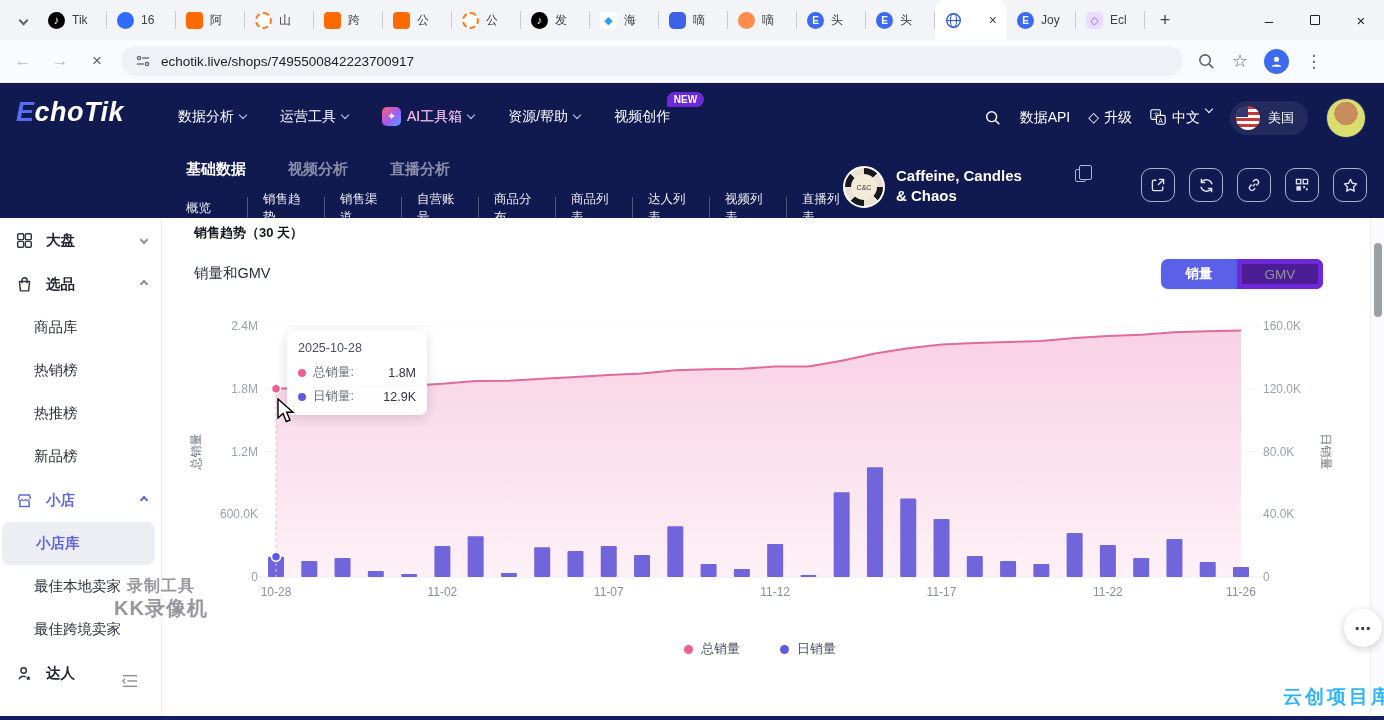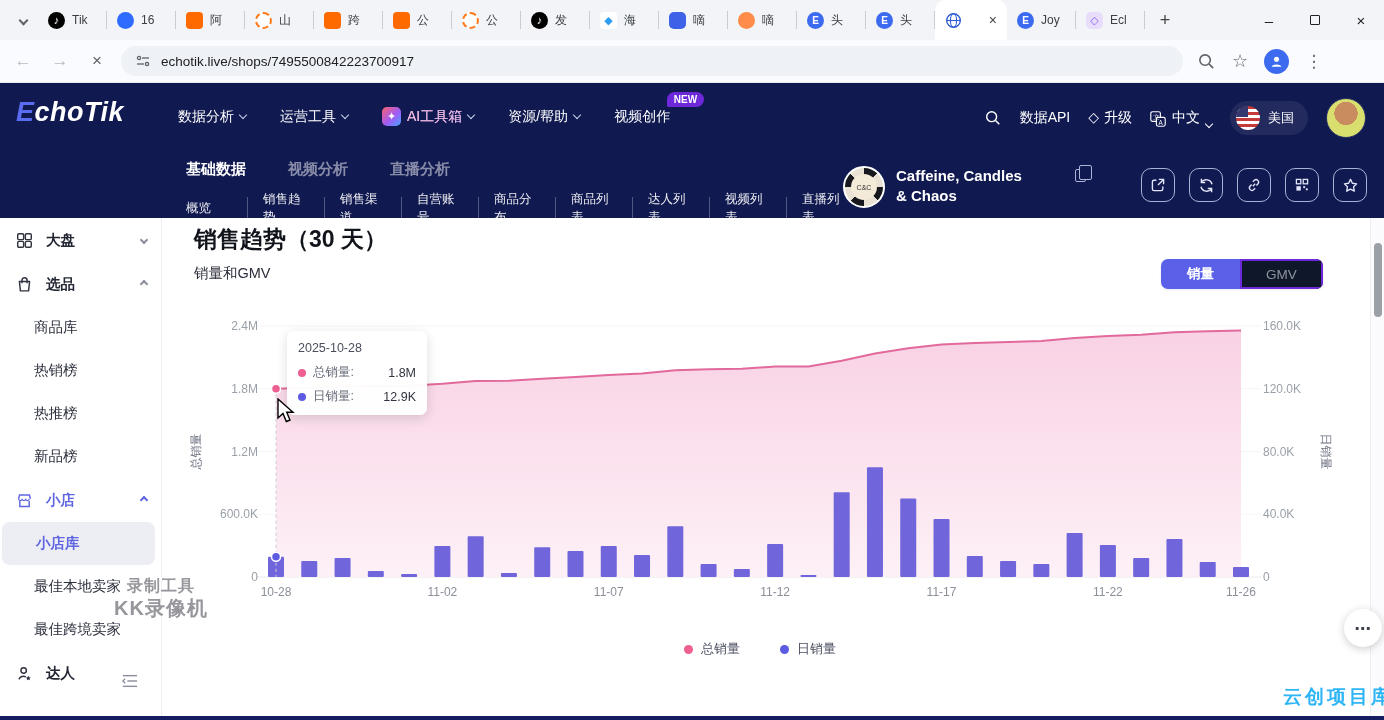--- a/index.html
+++ b/index.html
@@ -76,24 +76,24 @@
   .s-item { display:flex; align-items:center; height:44px; padding:0 14px 0 16px; gap:13px; cursor:pointer; }
   .s-item .s-label { flex:1; font-weight:bold; }
   .s-item.purple, .s-item.purple .s-label { color:#6066e2; }
   .s-item .chev { width:6px; height:6px; border-color:#8b8f9e; }
   .s-item.purple .chev { border-color:#6066e2; }
   .s-child { height:43px; display:flex; align-items:center; padding-left:34px; cursor:pointer; color:#2c2f3c; }
   .s-child.active { background:#ededf4; border-radius:8px; margin:0 6px 0 2px; color:#6066e2; font-weight:bold; }
   .collapse-btn { position:absolute; right:22px; bottom:24px; cursor:pointer; }
 
   
-  .content-title { position:absolute; left:194px; top:224px; font-size:23px; font-weight:bold; color:#12141c; }
+  .content-title { position:absolute; left:194px; top:224px; font-size:13px; font-weight:bold; color:#12141c; }
   .content-subtitle { position:absolute; left:194px; top:264px; font-size:14.5px; color:#2b2e3a; }
   .metric-toggle { position:absolute; left:1161px; top:259px; width:162px; height:30px; display:flex; border-radius:7px; overflow:hidden; box-shadow:0 1px 3px rgba(0,0,0,.08); }
-  .toggle-opt { flex:1; display:flex; align-items:center; justify-content:center; font-size:13.5px; cursor:pointer; background:#0f172a; color:#8f949c; border:2px solid #6d28d9; }
+  .toggle-opt { flex:1; display:flex; align-items:center; justify-content:center; font-size:13.5px; cursor:pointer; background:#4c1d95; color:#8f949c; border:5px solid #6d28d9; }
   .toggle-opt.selected { background:#5b60e8; color:#fff; border:none; font-weight:bold; }
 
   .chart-wrap { position:absolute; left:180px; top:310px; width:1175px; height:300px; }
   .legend { position:absolute; left:180px; top:640px; width:1160px; display:flex; justify-content:center; gap:40px; }
   .legend-entry { display:flex; align-items:center; gap:8px; font-size:13px; color:#4b5060; cursor:pointer; }
   .legend-dot { width:9px; height:9px; border-radius:50%; }
 
   .tooltip { position:absolute; left:287px; top:331px; width:140px; background:rgba(255,255,255,.97); border-radius:7px; box-shadow:0 3px 12px rgba(0,0,0,.14); padding:10px 11px; z-index:5; }
   .tt-date { font-size:12.5px; color:#4a4f5c; margin-bottom:9px; }
   .tt-row { display:flex; align-items:center; gap:7px; font-size:12.5px; margin-top:7px; }
@@ -259,21 +259,21 @@
     </div>
   </div>
 
   <div class="header-right">
     <svg width="18" height="18" viewBox="0 0 20 20">
         <circle cx="8.5" cy="8.5" r="5.5" fill="none" stroke="#fff" stroke-width="1.6"></circle>
         <line x1="12.8" y1="12.8" x2="17" y2="17" stroke="#fff" stroke-width="1.6"></line>
       </svg>
     <span>数据API</span>
     <span><span style="margin-right:5px;">◇</span><span>升级</span></span>
-    <span style="display:flex;align-items:flex-end;gap:6px;">
+    <span style="display:flex;align-items:flex-start;gap:6px;">
       <svg width="16" height="16" viewBox="0 0 20 20">
           <rect x="1" y="1" width="12" height="12" rx="2" fill="none" stroke="#fff" stroke-width="1.4"></rect>
           <rect x="8" y="8" width="11" height="11" rx="2" fill="#101950" stroke="#fff" stroke-width="1.4"></rect>
           <text x="4" y="10.5" font-size="8" fill="#fff">文</text>
           <text x="10.5" y="17.5" font-size="8" fill="#fff">A</text>
         </svg>
       <span>中文</span>
         <span class="nav-caret" style="border-color:#fff;"></span>
     </span>
     <div class="flag-pill">

